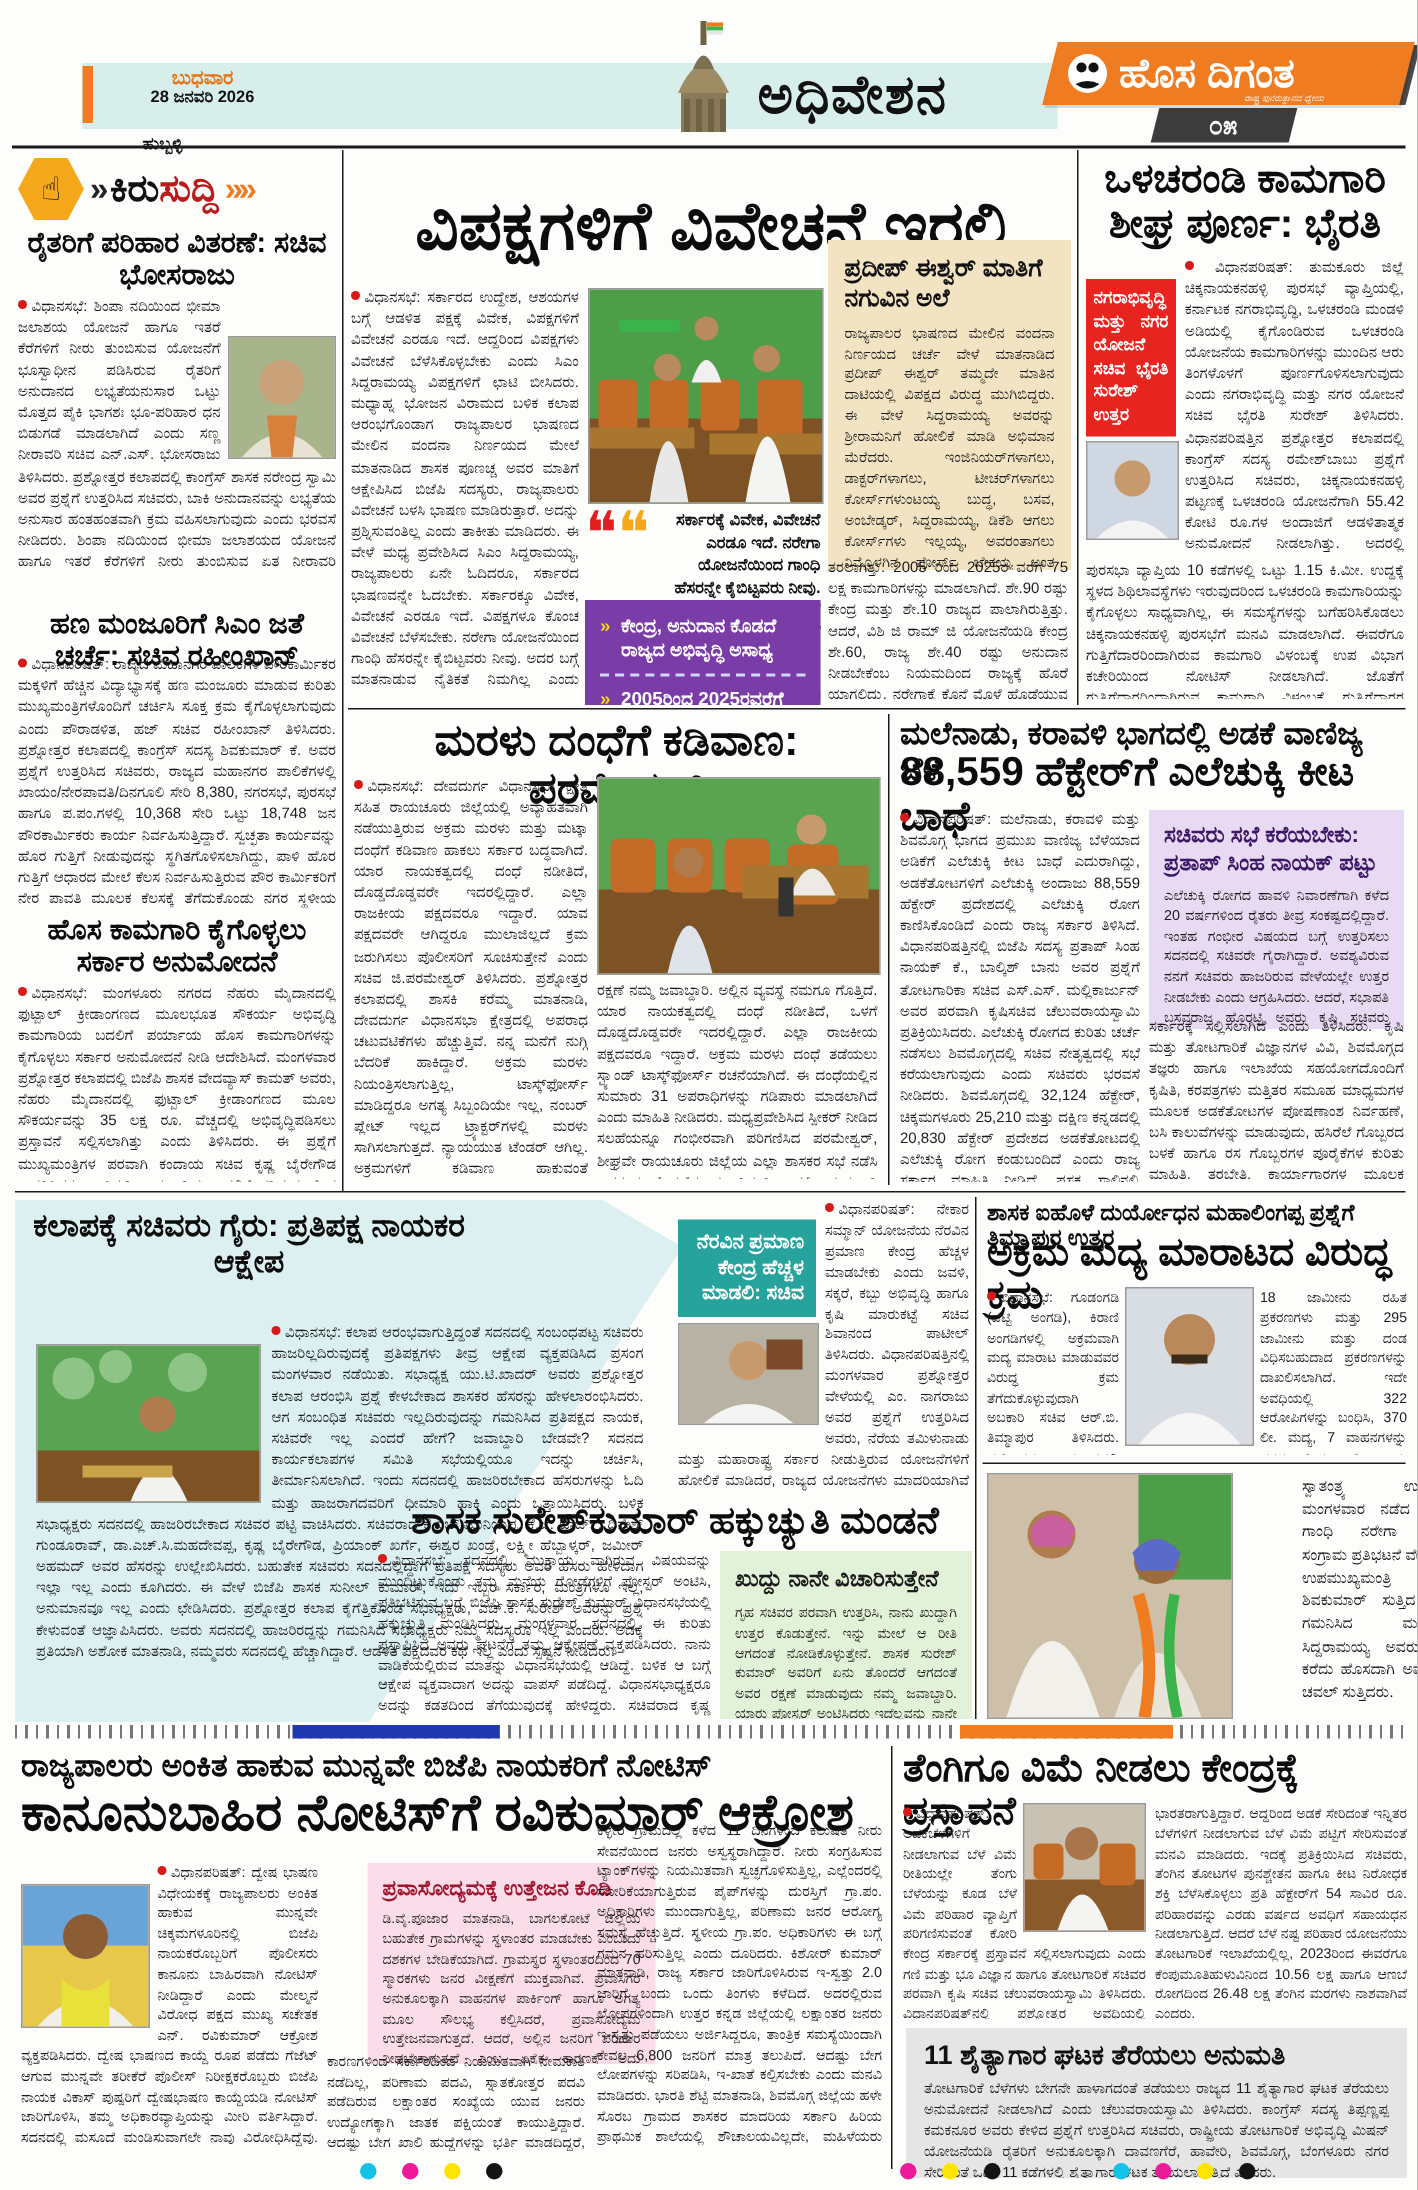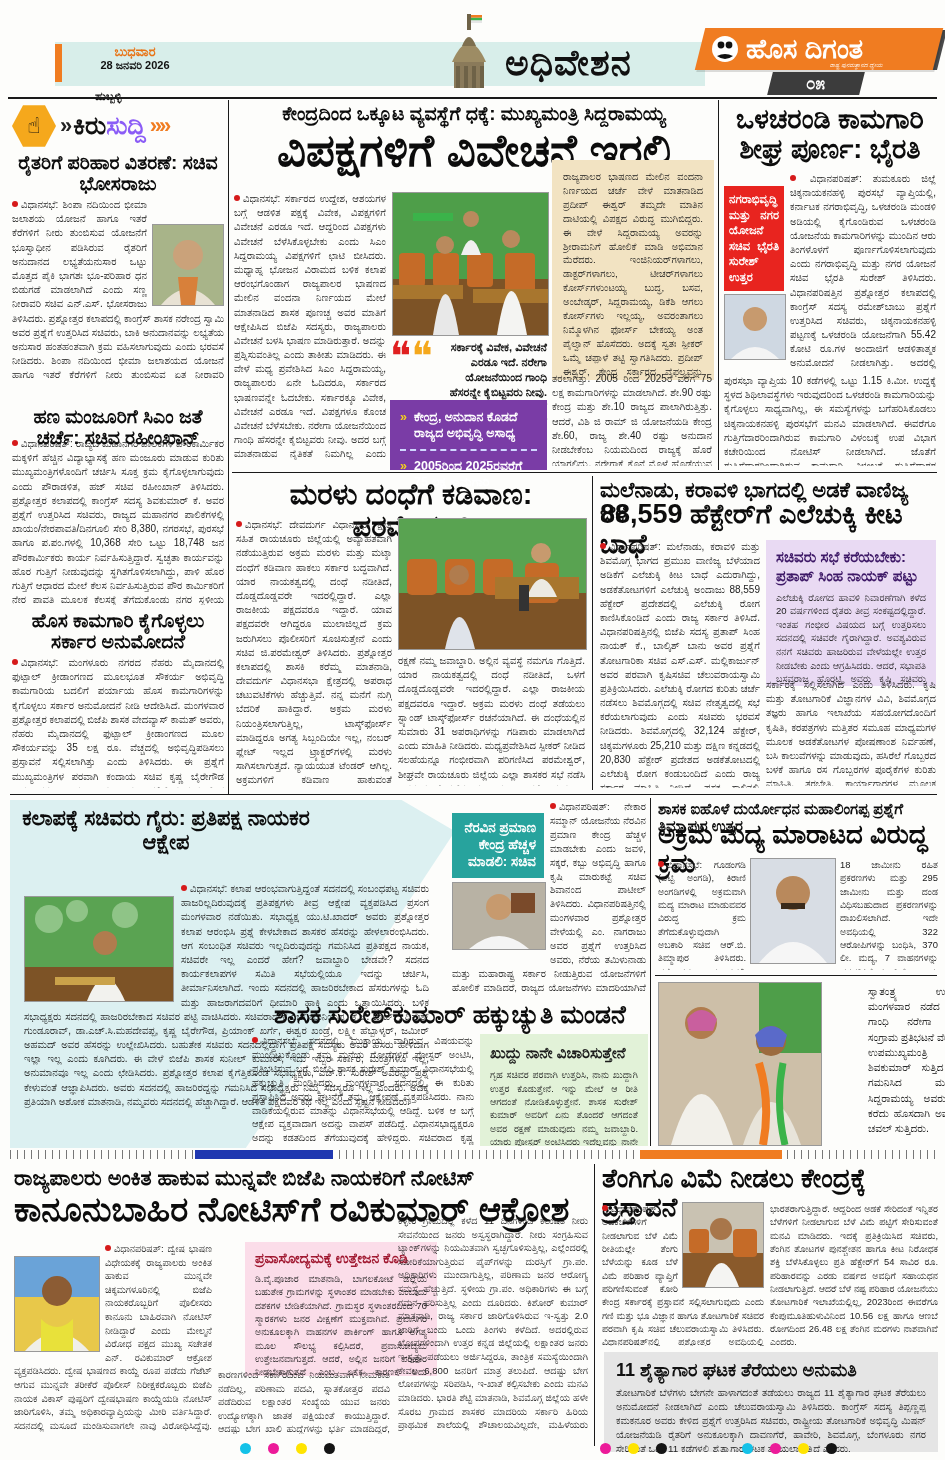--- a/index.html
+++ b/index.html
@@ -26,21 +26,21 @@
   #logo-shadow{background:#4a4a4a;}
   .masth{color:#fff;font-weight:bold;font-size:27px;line-height:1;}
   .tagl{color:#fff;font-size:6px;}
   .pgno{color:#fff;font-weight:bold;font-size:17px;}
   
   .hex{width:44px;height:44px;background:#f5a81c;clip-path:polygon(25% 3%,75% 3%,100% 50%,75% 97%,25% 97%,0 50%);
        display:flex;align-items:center;justify-content:center;font-size:22px;}
   .chev{color:#222;font-weight:bold;font-size:22px;letter-spacing:-3px;}
   .chev.o{color:#f07c21;}
   .brandk{font-size:25px;font-weight:bold;}
-  .brandk .red{color:#8b5cf6;}
+  .brandk .red{color:#b91c1c;}
   
   .quote-ic{font-size:40px;line-height:.8;}
   .q-red{color:#e02020;}
   .q-org{color:#f5a81c;}
   .quote-t{font-size:11px;font-weight:bold;line-height:1.35;text-align:right;}
   .attr{color:#d61a1a;font-weight:bold;font-size:11px;text-align:left;}
   .attr .role{color:#1b1b1b;}
   .grayrule{background:#9a9a9a;height:5px;}
   #infobox{background:#7a3ca6;color:#fff;padding:9px 10px;}
   .info-item{font-size:12.5px;font-weight:bold;line-height:1.3;padding-left:14px;position:relative;}
@@ -137,21 +137,20 @@
     </svg>
     <span class="bullet"></span><span>ವಿಧಾನಸಭೆ: ಶಿಂಪಾ ನದಿಯಿಂದ ಭೀಮಾ ಜಲಾಶಯ ಯೋಜನೆ ಹಾಗೂ ಇತರೆ ಕೆರೆಗಳಿಗೆ ನೀರು ತುಂಬಿಸುವ ಯೋಜನೆಗೆ ಭೂಸ್ವಾಧೀನ ಪಡಿಸಿರುವ ರೈತರಿಗೆ ಅನುದಾನದ ಲಭ್ಯತೆಯನುಸಾರ ಒಟ್ಟು ಮೊತ್ತದ ಪೈಕಿ ಭಾಗಶಃ ಭೂ-ಪರಿಹಾರ ಧನ ಬಿಡುಗಡೆ ಮಾಡಲಾಗಿದೆ ಎಂದು ಸಣ್ಣ ನೀರಾವರಿ ಸಚಿವ ಎನ್.ಎಸ್. ಭೋಸರಾಜು ತಿಳಿಸಿದರು. ಪ್ರಶ್ನೋತ್ತರ ಕಲಾಪದಲ್ಲಿ ಕಾಂಗ್ರೆಸ್ ಶಾಸಕ ನರೇಂದ್ರ ಸ್ವಾಮಿ ಅವರ ಪ್ರಶ್ನೆಗೆ ಉತ್ತರಿಸಿದ ಸಚಿವರು, ಬಾಕಿ ಅನುದಾನವನ್ನು ಲಭ್ಯತೆಯ ಅನುಸಾರ ಹಂತಹಂತವಾಗಿ ಕ್ರಮ ವಹಿಸಲಾಗುವುದು ಎಂದು ಭರವಸೆ ನೀಡಿದರು. ಶಿಂಪಾ ನದಿಯಿಂದ ಭೀಮಾ ಜಲಾಶಯದ ಯೋಜನೆ ಹಾಗೂ ಇತರೆ ಕೆರೆಗಳಿಗೆ ನೀರು ತುಂಬಿಸುವ ಏತ ನೀರಾವರಿ ಯೋಜನೆಗೆ ಸಂಬಂಧಿಸಿದಂತೆ ಮುಂಡರ್ಗಿ ಜಿಲ್ಲೆಯ ಒಟ್ಟು 19 ಎಕರೆ 37 ಗುಂಟೆ ಜಮೀನಿಗೆ ನಿಯಮಾನುಸಾರ ಒಟ್ಟು ಭೂ ಪರಿಹಾರದ ಮೊತ್ತ 6.12 ಕೋಟಿ ರೂ. ಆಗಿದೆ. ಈ ಪೈಕಿ ಅನುದಾನದ ಲಭ್ಯತೆ ಅನುಸಾರ ಜ.12ರ ಆದೇಶದಂತೆ 1 ಕೋಟಿ ರೂ.ಗಳನ್ನು ಬಿಡುಗಡೆ ಮಾಡಲಾಗಿದೆ ಎಂದರು.</span>
   </div>
 
   <div class="abs head" style="left:12px;top:406px;width:212px;font-size:19px;">ಹಣ ಮಂಜೂರಿಗೆ ಸಿಎಂ ಜತೆ ಚರ್ಚೆ: ಸಚಿವ ರಹೀಂಖಾನ್</div>
   <div class="abs body-t" style="left:12px;top:437px;width:212px;height:168px;"><span class="bullet"></span><span>ವಿಧಾನಪರಿಷತ್: ರಾಜ್ಯದ ಮಹಾನಗರ ಪಾಲಿಕೆಗಳ ಪೌರಕಾರ್ಮಿಕರ ಮಕ್ಕಳಿಗೆ ಹೆಚ್ಚಿನ ವಿದ್ಯಾಭ್ಯಾಸಕ್ಕೆ ಹಣ ಮಂಜೂರು ಮಾಡುವ ಕುರಿತು ಮುಖ್ಯಮಂತ್ರಿಗಳೊಂದಿಗೆ ಚರ್ಚಿಸಿ ಸೂಕ್ತ ಕ್ರಮ ಕೈಗೊಳ್ಳಲಾಗುವುದು ಎಂದು ಪೌರಾಡಳಿತ, ಹಜ್ ಸಚಿವ ರಹೀಂಖಾನ್ ತಿಳಿಸಿದರು. ಪ್ರಶ್ನೋತ್ತರ ಕಲಾಪದಲ್ಲಿ ಕಾಂಗ್ರೆಸ್ ಸದಸ್ಯ ಶಿವಕುಮಾರ್ ಕೆ. ಅವರ ಪ್ರಶ್ನೆಗೆ ಉತ್ತರಿಸಿದ ಸಚಿವರು, ರಾಜ್ಯದ ಮಹಾನಗರ ಪಾಲಿಕೆಗಳಲ್ಲಿ ಖಾಯಂ/ನೇರಪಾವತಿ/ದಿನಗೂಲಿ ಸೇರಿ 8,380, ನಗರಸಭೆ, ಪುರಸಭೆ ಹಾಗೂ ಪ.ಪಂ.ಗಳಲ್ಲಿ 10,368 ಸೇರಿ ಒಟ್ಟು 18,748 ಜನ ಪೌರಕಾರ್ಮಿಕರು ಕಾರ್ಯ ನಿರ್ವಹಿಸುತ್ತಿದ್ದಾರೆ. ಸ್ವಚ್ಛತಾ ಕಾರ್ಯವನ್ನು ಹೊರ ಗುತ್ತಿಗೆ ನೀಡುವುದನ್ನು ಸ್ಥಗಿತಗೊಳಿಸಲಾಗಿದ್ದು, ಪಾಳಿ ಹೊರ ಗುತ್ತಿಗೆ ಆಧಾರದ ಮೇಲೆ ಕೆಲಸ ನಿರ್ವಹಿಸುತ್ತಿರುವ ಪೌರ ಕಾರ್ಮಿಕರಿಗೆ ನೇರ ಪಾವತಿ ಮೂಲಕ ಕೆಲಸಕ್ಕೆ ತೆಗೆದುಕೊಂಡು ನಗರ ಸ್ಥಳೀಯ ಸಂಸ್ಥೆಗಳಿಂದ ಸಂಭಾವನೆ ನೀಡಲು ಆದೇಶಿಸಲಾಗಿದೆ ಎಂದರು.</span></div>
 
   <div class="abs head" style="left:12px;top:610px;width:212px;font-size:19px;">ಹೊಸ ಕಾಮಗಾರಿ ಕೈಗೊಳ್ಳಲು ಸರ್ಕಾರ ಅನುಮೋದನೆ</div>
   <div class="abs body-t" style="left:12px;top:656px;width:212px;height:132px;"><span class="bullet"></span><span>ವಿಧಾನಸಭೆ: ಮಂಗಳೂರು ನಗರದ ನೆಹರು ಮೈದಾನದಲ್ಲಿ ಫುಟ್ಬಾಲ್ ಕ್ರೀಡಾಂಗಣದ ಮೂಲಭೂತ ಸೌಕರ್ಯ ಅಭಿವೃದ್ಧಿ ಕಾಮಗಾರಿಯ ಬದಲಿಗೆ ಪರ್ಯಾಯ ಹೊಸ ಕಾಮಗಾರಿಗಳನ್ನು ಕೈಗೊಳ್ಳಲು ಸರ್ಕಾರ ಅನುಮೋದನೆ ನೀಡಿ ಆದೇಶಿಸಿದೆ. ಮಂಗಳವಾರ ಪ್ರಶ್ನೋತ್ತರ ಕಲಾಪದಲ್ಲಿ ಬಿಜೆಪಿ ಶಾಸಕ ವೇದವ್ಯಾಸ್ ಕಾಮತ್ ಅವರು, ನೆಹರು ಮೈದಾನದಲ್ಲಿ ಫುಟ್ಬಾಲ್ ಕ್ರೀಡಾಂಗಣದ ಮೂಲ ಸೌಕರ್ಯವನ್ನು 35 ಲಕ್ಷ ರೂ. ವೆಚ್ಚದಲ್ಲಿ ಅಭಿವೃದ್ಧಿಪಡಿಸಲು ಪ್ರಸ್ತಾವನೆ ಸಲ್ಲಿಸಲಾಗಿತ್ತು ಎಂದು ತಿಳಿಸಿದರು. ಈ ಪ್ರಶ್ನೆಗೆ ಮುಖ್ಯಮಂತ್ರಿಗಳ ಪರವಾಗಿ ಕಂದಾಯ ಸಚಿವ ಕೃಷ್ಣ ಬೈರೇಗೌಡ ಉತ್ತರಿಸಿದರು. ಅಭಿವೃದ್ಧಿ ಕಾಮಗಾರಿಯ ಬದಲಿಗೆ ಪರಿಷ್ಕೃತ ಹೊಸ ಕಾಮಗಾರಿಯನ್ನು ಕೈಗೊಳ್ಳಲು ಅನುಮೋದಿಸಲಾಗಿದೆ ಎಂದು ಸಚಿವರು ತಿಳಿಸಿದರು.</span></div>
 
-  <div class="abs head" style="left:234px;top:103px;width:480px;font-size:19px;">ಕೇಂದ್ರದಿಂದ ಒಕ್ಕೂಟ ವ್ಯವಸ್ಥೆಗೆ ಧಕ್ಕೆ: ಮುಖ್ಯಮಂತ್ರಿ ಸಿದ್ದರಾಮಯ್ಯ</div>
   <div class="abs head" style="left:234px;top:126px;width:480px;font-size:45px;">ವಿಪಕ್ಷಗಳಿಗೆ ವಿವೇಚನೆ ಇರಲಿ</div>
 
   <div class="abs body-t" style="left:234px;top:192px;width:152px;height:272px;"><span class="bullet"></span><span>ವಿಧಾನಸಭೆ: ಸರ್ಕಾರದ ಉದ್ದೇಶ, ಆಶಯಗಳ ಬಗ್ಗೆ ಆಡಳಿತ ಪಕ್ಷಕ್ಕೆ ವಿವೇಕ, ವಿಪಕ್ಷಗಳಿಗೆ ವಿವೇಚನೆ ಎರಡೂ ಇದೆ. ಆದ್ದರಿಂದ ವಿಪಕ್ಷಗಳು ವಿವೇಚನೆ ಬೆಳೆಸಿಕೊಳ್ಳಬೇಕು ಎಂದು ಸಿಎಂ ಸಿದ್ದರಾಮಯ್ಯ ವಿಪಕ್ಷಗಳಿಗೆ ಛಾಟಿ ಬೀಸಿದರು. ಮಧ್ಯಾಹ್ನ ಭೋಜನ ವಿರಾಮದ ಬಳಿಕ ಕಲಾಪ ಆರಂಭಗೊಂಡಾಗ ರಾಜ್ಯಪಾಲರ ಭಾಷಣದ ಮೇಲಿನ ವಂದನಾ ನಿರ್ಣಯದ ಮೇಲೆ ಮಾತನಾಡಿದ ಶಾಸಕ ಪೂಣಚ್ಚ ಅವರ ಮಾತಿಗೆ ಆಕ್ಷೇಪಿಸಿದ ಬಿಜೆಪಿ ಸದಸ್ಯರು, ರಾಜ್ಯಪಾಲರು ವಿವೇಚನೆ ಬಳಸಿ ಭಾಷಣ ಮಾಡಿರುತ್ತಾರೆ. ಅದನ್ನು ಪ್ರಶ್ನಿಸುವಂತಿಲ್ಲ ಎಂದು ತಾಕೀತು ಮಾಡಿದರು. ಈ ವೇಳೆ ಮಧ್ಯ ಪ್ರವೇಶಿಸಿದ ಸಿಎಂ ಸಿದ್ದರಾಮಯ್ಯ, ರಾಜ್ಯಪಾಲರು ಏನೇ ಓದಿದರೂ, ಸರ್ಕಾರದ ಭಾಷಣವನ್ನೇ ಓದಬೇಕು. ಸರ್ಕಾರಕ್ಕೂ ವಿವೇಕ, ವಿವೇಚನೆ ಎರಡೂ ಇದೆ. ವಿಪಕ್ಷಗಳೂ ಕೊಂಚ ವಿವೇಚನೆ ಬೆಳೆಸಬೇಕು. ನರೇಗಾ ಯೋಜನೆಯಿಂದ ಗಾಂಧಿ ಹೆಸರನ್ನೇ ಕೈಬಿಟ್ಟವರು ನೀವು. ಅದರ ಬಗ್ಗೆ ಮಾತನಾಡುವ ನೈತಿಕತೆ ನಿಮಗಿಲ್ಲ ಎಂದು ಸಿದ್ದರಾಮಯ್ಯ ವಾಗ್ದಾಳಿ ನಡೆಸಿದರು.</span></div>
 
   <svg class="abs ph" style="left:392px;top:192px;width:155px;height:142px;" viewBox="0 0 155 142" preserveAspectRatio="none">
     <rect width="155" height="142" fill="#4e9e49"></rect>
     <rect y="86" width="155" height="56" fill="#7d5326"></rect>
     <g fill="#c56b28">
         <rect x="6" y="60" width="26" height="34" rx="4"></rect>
         <rect x="40" y="60" width="26" height="34" rx="4"></rect>
@@ -180,20 +179,21 @@
     <div class="grayrule" style="margin-top:5px;"></div>
   </div>
 
   <div class="abs" id="infobox" style="left:390px;top:400px;width:137px;height:52px;">
     <div class="info-item">ಕೇಂದ್ರ, ಅನುದಾನ ಕೊಡದೆ ರಾಜ್ಯದ ಅಭಿವೃದ್ಧಿ ಅಸಾಧ್ಯ</div>
     <div class="info-sep"></div>
     <div class="info-item">2005ರಿಂದ 2025ರವರೆಗೆ 75 ಲಕ್ಷ ಕಾಮಗಾರಿ</div>
   </div>
 
   <div class="abs" id="sidebox-tan" style="left:552px;top:160px;width:140px;height:200px;overflow:hidden;">
+    <div class="tan-title">ಪ್ರದೀಪ್ ಈಶ್ವರ್ ಮಾತಿಗೆ ನಗುವಿನ ಅಲೆ</div>
     <div class="body-t" style="font-size:9.8px;">ರಾಜ್ಯಪಾಲರ ಭಾಷಣದ ಮೇಲಿನ ವಂದನಾ ನಿರ್ಣಯದ ಚರ್ಚೆ ವೇಳೆ ಮಾತನಾಡಿದ ಪ್ರದೀಪ್ ಈಶ್ವರ್ ತಮ್ಮದೇ ಮಾತಿನ ದಾಟಿಯಲ್ಲಿ ವಿಪಕ್ಷದ ವಿರುದ್ಧ ಮುಗಿಬಿದ್ದರು. ಈ ವೇಳೆ ಸಿದ್ದರಾಮಯ್ಯ ಅವರನ್ನು ಶ್ರೀರಾಮನಿಗೆ ಹೋಲಿಕೆ ಮಾಡಿ ಅಭಿಮಾನ ಮೆರೆದರು. ಇಂಜಿನಿಯರ್‌ಗಳಾಗಲು, ಡಾಕ್ಟರ್‌ಗಳಾಗಲು, ಟೀಚರ್‌ಗಳಾಗಲು ಕೋರ್ಸ್‌ಗಳುಂಟಯ್ಯ ಬುದ್ಧ, ಬಸವ, ಅಂಬೇಡ್ಕರ್, ಸಿದ್ದರಾಮಯ್ಯ, ಡಿಕೆಶಿ ಆಗಲು ಕೋರ್ಸ್‌ಗಳು ಇಲ್ಲಯ್ಯ, ಅವರಂತಾಗಲು ನಿಮ್ಮೊಳಗಿನ ಫೋರ್ಸ್ ಬೇಕಯ್ಯ ಅಂತ ಪೈಲ್ವಾನ್ ಹೊಸೆದರು. ಅದಕ್ಕೆ ಸ್ವತಃ ಸ್ಪೀಕರ್ ಒಮ್ಮೆ ಚಪ್ಪಾಳೆ ತಟ್ಟಿ ಸ್ವಾಗತಿಸಿದರು. ಪ್ರದೀಪ್ ಈಶ್ವರ್, ಕೇಂದ್ರ ಸರ್ಕಾರದ ವೈಫಲ್ಯವನ್ನು ಟೀಕಿಸಿದರು.</div>
   </div>
   <div class="abs body-t" style="left:552px;top:372px;width:160px;height:94px;">ತರಲಾಗಿತ್ತು. 2005 ರಿಂದ 2025ರ ವರೆಗೆ 75 ಲಕ್ಷ ಕಾಮಗಾರಿಗಳನ್ನು ಮಾಡಲಾಗಿದೆ. ಶೇ.90 ರಷ್ಟು ಕೇಂದ್ರ ಮತ್ತು ಶೇ.10 ರಾಜ್ಯದ ಪಾಲಾಗಿರುತ್ತಿತ್ತು. ಆದರೆ, ವಿಶಿ ಜಿ ರಾಮ್ ಜಿ ಯೋಜನೆಯಡಿ ಕೇಂದ್ರ ಶೇ.60, ರಾಜ್ಯ ಶೇ.40 ರಷ್ಟು ಅನುದಾನ ನೀಡಬೇಕೆಂಬ ನಿಯಮದಿಂದ ರಾಜ್ಯಕ್ಕೆ ಹೊರೆ ಯಾಗಲಿದ್ದು, ನರೇಗಾಕ್ಕೆ ಕೊನೆ ಮೊಳೆ ಹೊಡೆಯುವ ಹುನ್ನಾರ ನಡೆದಿದೆ. ಪ್ರಜಾಪ್ರಭುತ್ವದ ತಳಹದಿಯಾಗಿದ್ದ ಮನರೇಗಾವನ್ನು ಸಂಪೂರ್ಣ ನಾಶ ಮಾಡಲಾಗಿದೆ ಎಂದು ಪೂಣಚ್ಚ ಸರ್ಕಾರವನ್ನು ತರಾಟೆಗೆ ತೆಗೆದುಕೊಂಡರು.</div>
   <div class="abs body-t" style="left:234px;top:468px;width:152px;height:0;"></div>
 
   <div class="abs head" style="left:724px;top:104px;width:212px;font-size:27px;">ಒಳಚರಂಡಿ ಕಾಮಗಾರಿ ಶೀಘ್ರ ಪೂರ್ಣ: ಭೈರತಿ</div>
   <div class="abs body-t" style="left:724px;top:172px;width:212px;height:200px;">
     <span class="bullet"></span>
     <span style="float:left;width:60px;margin:14px 6px 2px 0;">
       <span id="inset-red" style="display:block;">ನಗರಾಭಿವೃದ್ಧಿ ಮತ್ತು ನಗರ ಯೋಜನೆ ಸಚಿವ ಭೈರತಿ ಸುರೇಶ್ ಉತ್ತರ</span>

